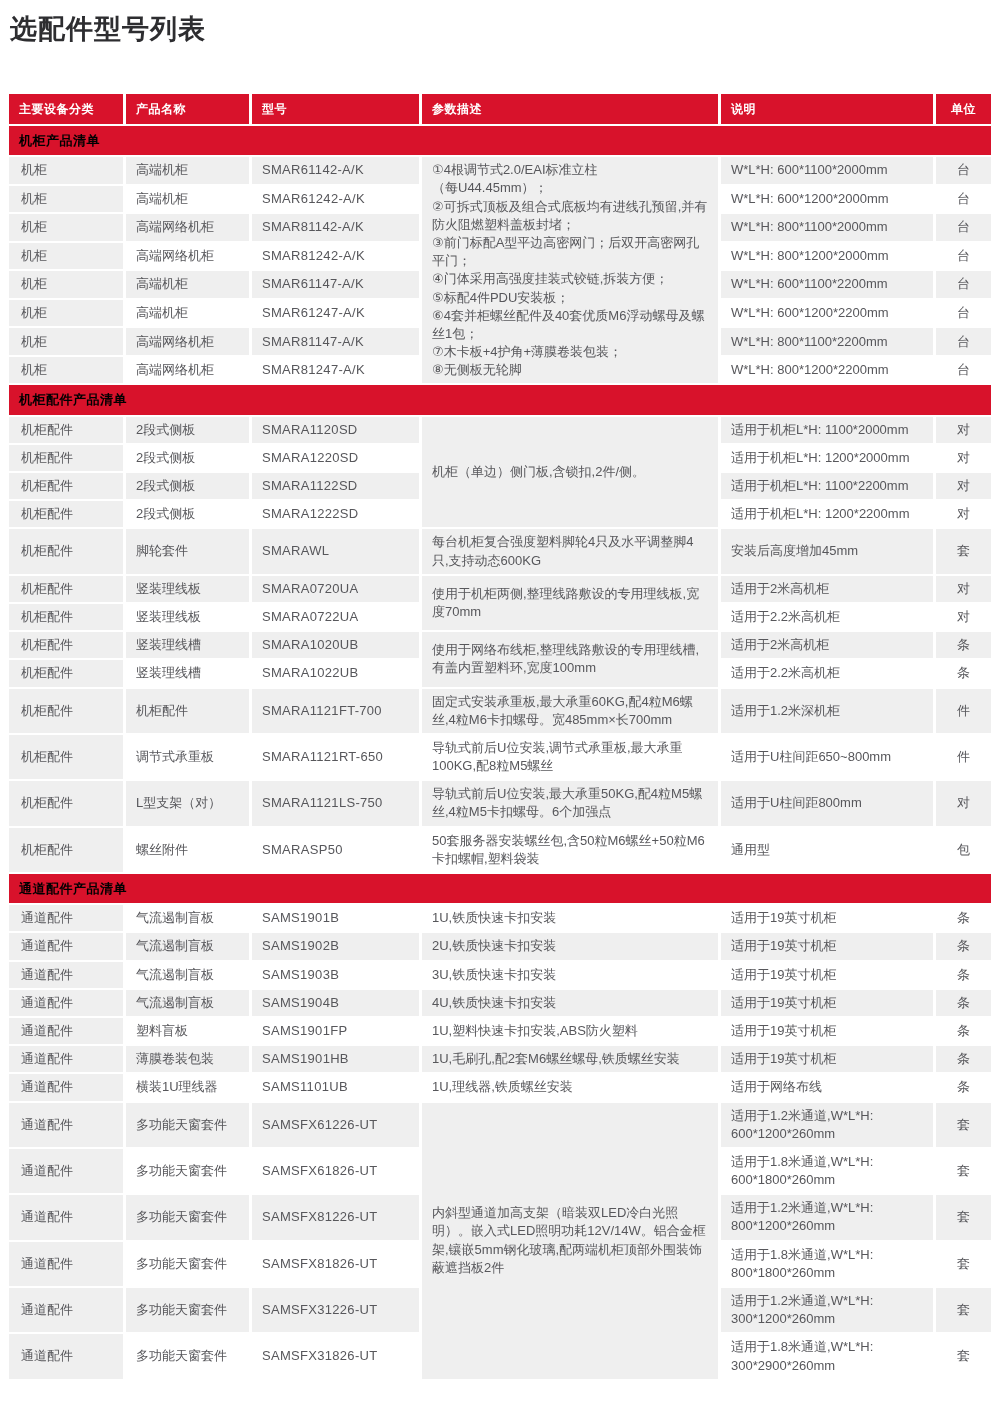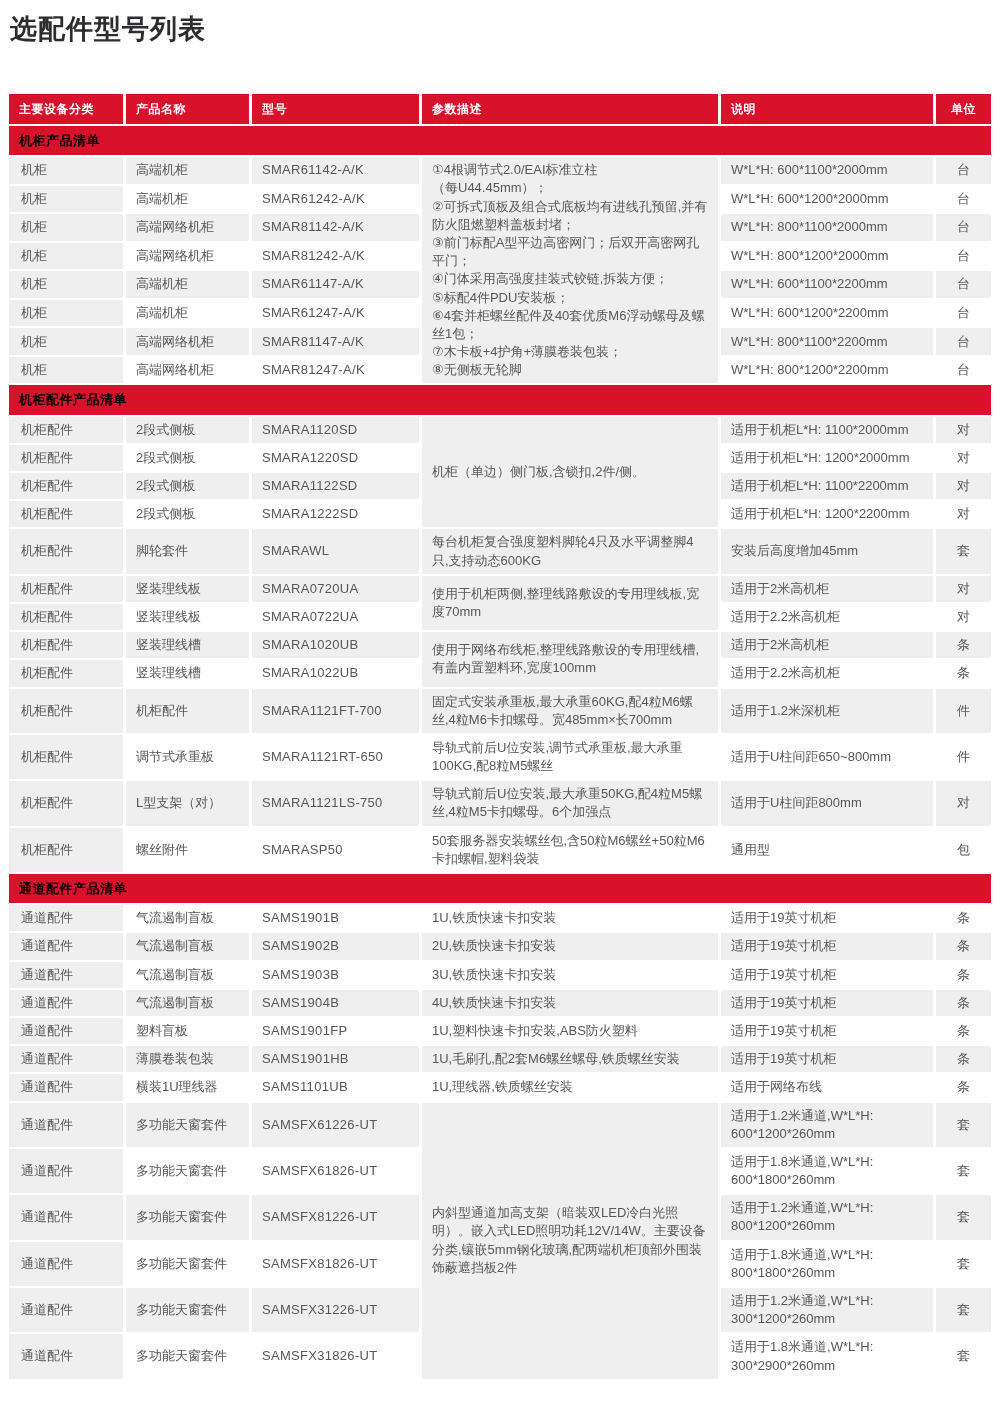--- a/index.html
+++ b/index.html
@@ -324,21 +324,21 @@
           <td class="white">横装1U理线器</td>
           <td class="white model">SAMS1101UB</td>
           <td class="white params">1U,理线器,铁质螺丝安装</td>
           <td class="white">适用于网络布线</td>
           <td class="white unit-cell">条</td>
         </tr>
         <tr>
           <td class="cat">通道配件</td>
           <td class="gray">多功能天窗套件</td>
           <td class="gray model">SAMSFX61226-UT</td>
-          <td class="gray params" rowspan="6">内斜型通道加高支架（暗装双LED冷白光照明）。嵌入式LED照明功耗12V/14W。主要设备分类,镶嵌5mm钢化玻璃,配两端机柜顶部外围装饰蔽遮挡板2件</td>
+          <td class="gray params" rowspan="6">内斜型通道加高支架（暗装双LED冷白光照明）。嵌入式LED照明功耗12V/14W。铝合金框架,镶嵌5mm钢化玻璃,配两端机柜顶部外围装饰蔽遮挡板2件</td>
           <td class="gray">适用于1.2米通道,W*L*H: 600*1200*260mm</td>
           <td class="gray unit-cell">套</td>
         </tr>
         <tr>
           <td class="cat">通道配件</td>
           <td class="white">多功能天窗套件</td>
           <td class="white model">SAMSFX61826-UT</td>
           <td class="white">适用于1.8米通道,W*L*H: 600*1800*260mm</td>
           <td class="white unit-cell">套</td>
         </tr>

